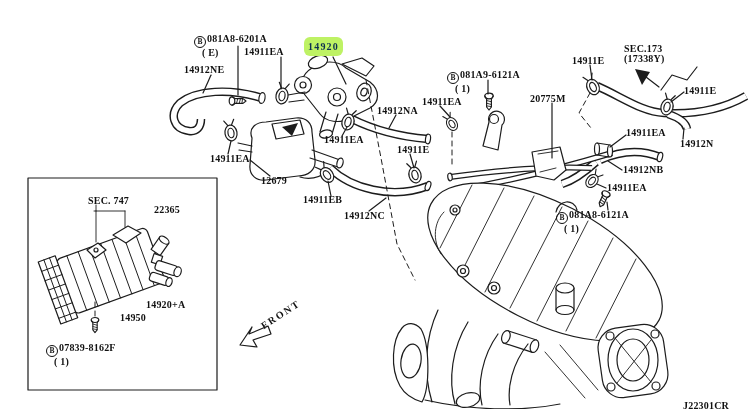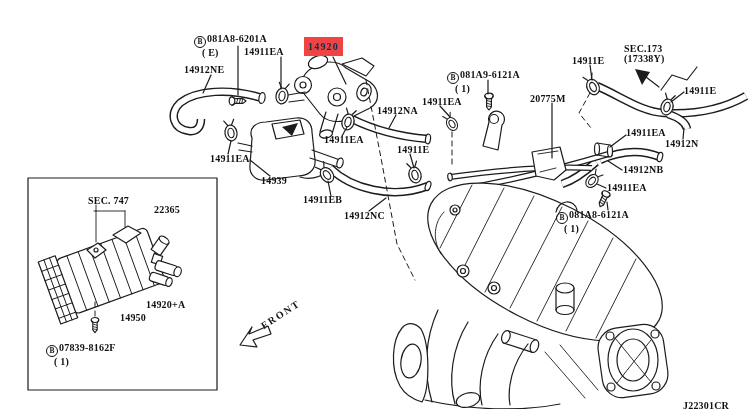--- a/index.html
+++ b/index.html
@@ -16,21 +16,21 @@
   .art .tube-i{stroke:#fff;stroke-width:5.6;stroke-linecap:butt;}
   .art .pipe-o{stroke-width:6;stroke-linecap:butt;}
   .art .pipe-i{stroke:#fff;stroke-width:3.6;stroke-linecap:butt;}
   #clampsym ellipse:first-child{fill:#fff;}
   .lbl{position:absolute;font-size:10px;font-weight:700;color:#111;line-height:10px;
        white-space:nowrap;letter-spacing:0.2px;}
   .qty{padding-left:8px;}
   .bcirc{display:inline-block;width:10px;height:10px;border:1.2px solid #111;border-radius:50%;
          font-size:7.5px;line-height:9.5px;text-align:center;margin-right:1px;vertical-align:-1.5px;
          font-weight:700;}
-  .hl{background:#ef4444;color:#0d3050;padding:4px 4px;letter-spacing:1.2px;}
+  .hl{background:#bef264;color:#0d3050;padding:4px 4px;letter-spacing:1.2px;border-radius:6px;}
   .front{transform:rotate(-33deg);transform-origin:0 50%;letter-spacing:2px;}
 </style>
 </head>
 <body>
 
 <div class="stage">
 
 <svg class="art" width="748" height="409" viewBox="0 0 748 409">
   <defs>
     <g id="clampsym">
@@ -269,23 +269,23 @@
 </div>
 <div class="lbl" style="left:684px;top:86px">14911E</div>
 <div class="lbl" style="left:530px;top:94px">20775M</div>
 <div class="lbl" style="left:377px;top:106px">14912NA</div>
 <div class="lbl" style="left:422px;top:97px">14911EA</div>
 <div class="lbl" style="left:324px;top:135px">14911EA</div>
 <div class="lbl" style="left:397px;top:145px">14911E</div>
 <div class="lbl" style="left:303px;top:195px">14911EB</div>
 <div class="lbl" style="left:344px;top:211px">14912NC</div>
 <div class="lbl" style="left:210px;top:154px">14911EA</div>
-<div class="lbl" style="left:261px;top:176px">14939</div>
+<div class="lbl" style="left:261px;top:176px">12679</div>
 <div class="lbl" style="left:626px;top:128px">14911EA</div>
-<div class="lbl" style="left:665px;top:139px">14912N</div>
+<div class="lbl" style="left:680px;top:139px">14912N</div>
 <div class="lbl" style="left:623px;top:165px">14912NB</div>
 <div class="lbl" style="left:607px;top:183px">14911EA</div>
 <div class="lbl" style="left:556px;top:210px">
   <div><span class="bcirc">B</span><span>081A8-6121A</span></div>
   <div class="qty">( 1)</div>
 </div>
 
 <div class="lbl" style="left:88px;top:196px">SEC. 747</div>
 <div class="lbl" style="left:154px;top:205px">22365</div>
 <div class="lbl" style="left:146px;top:300px">14920+A</div>

